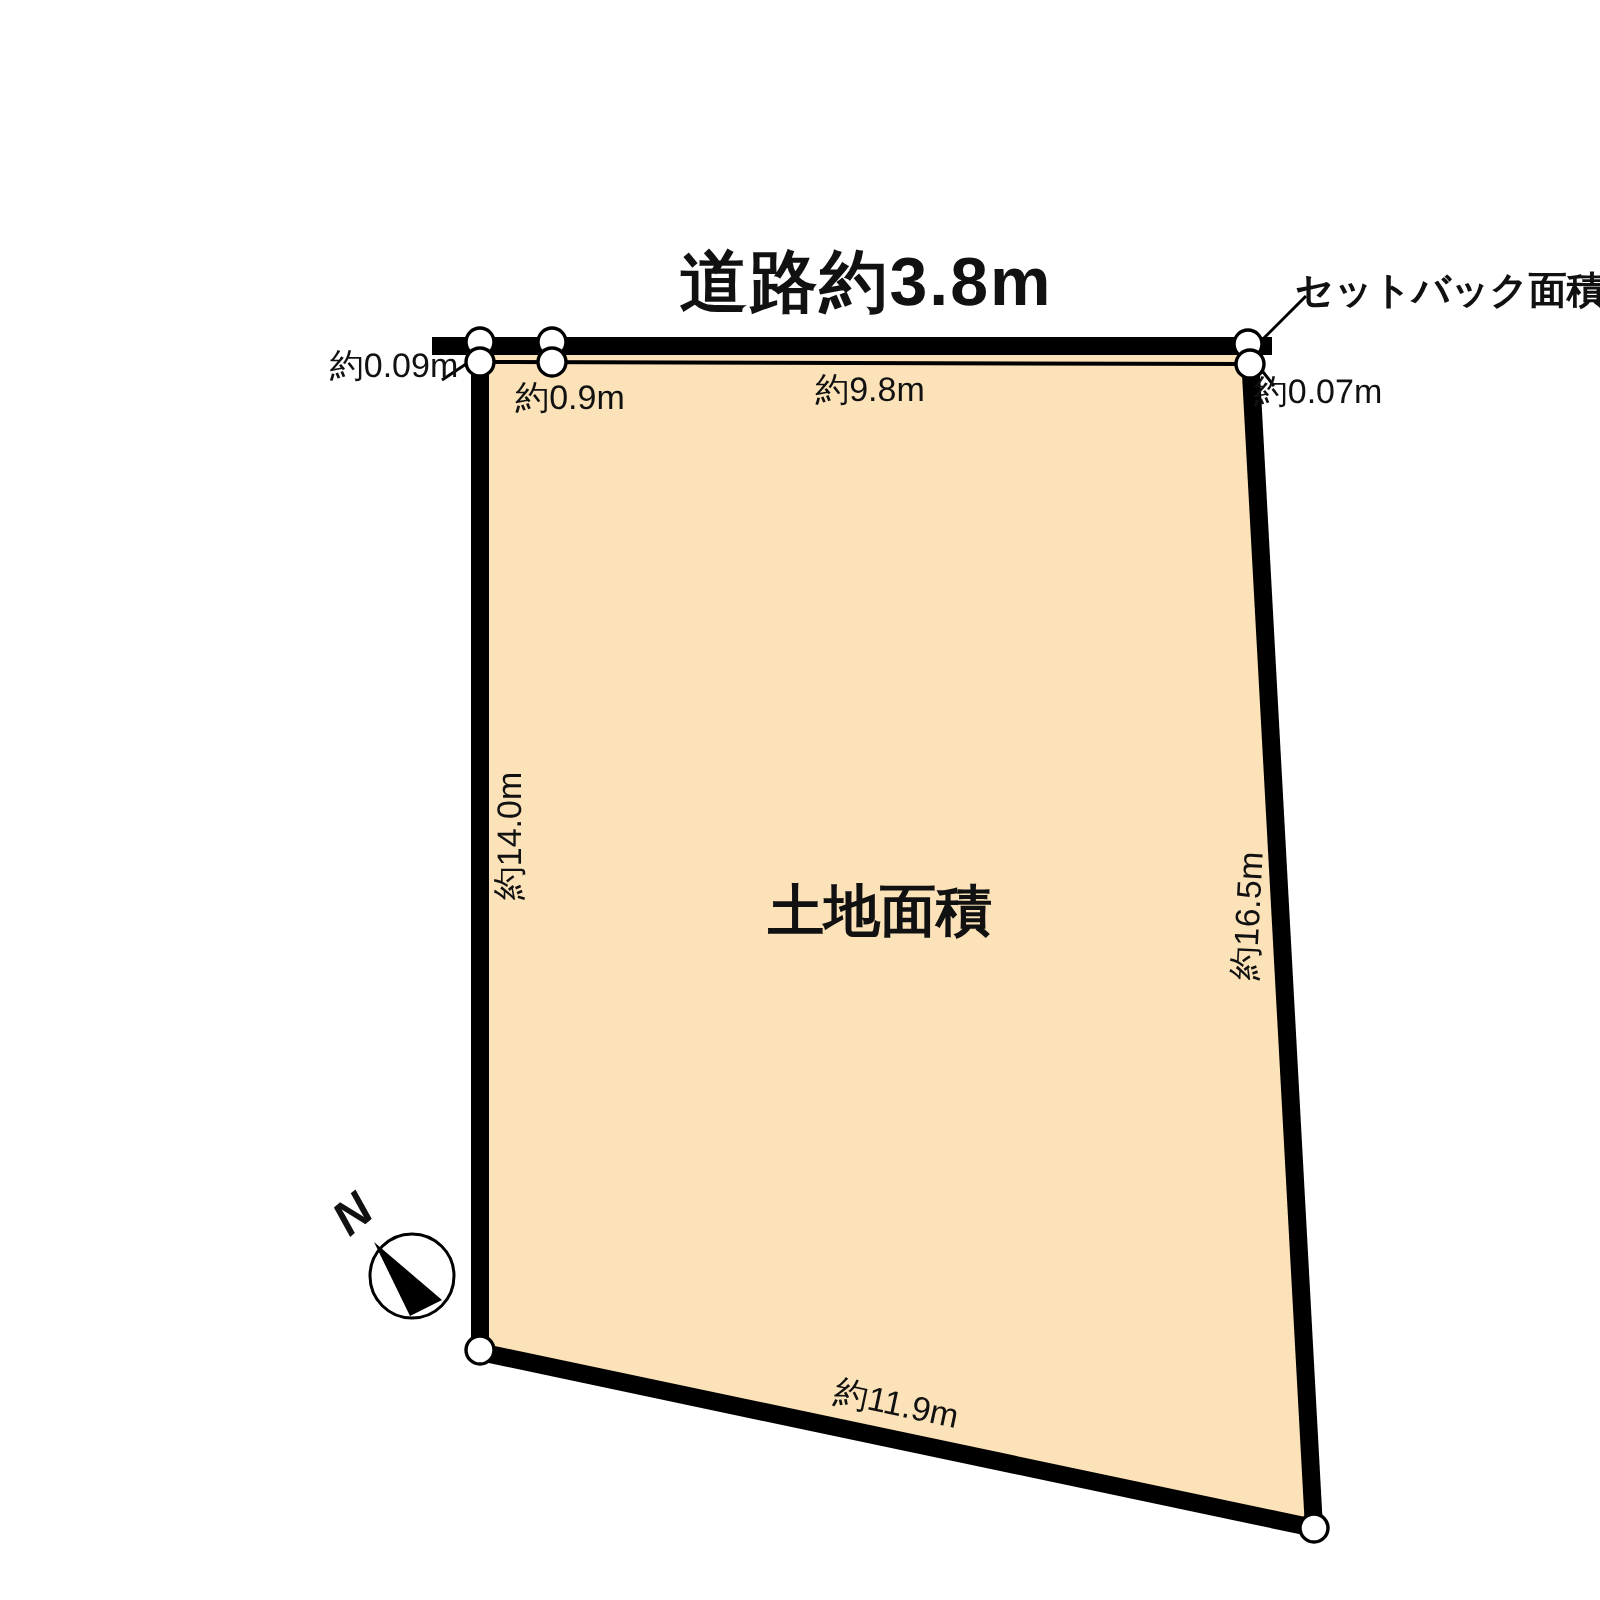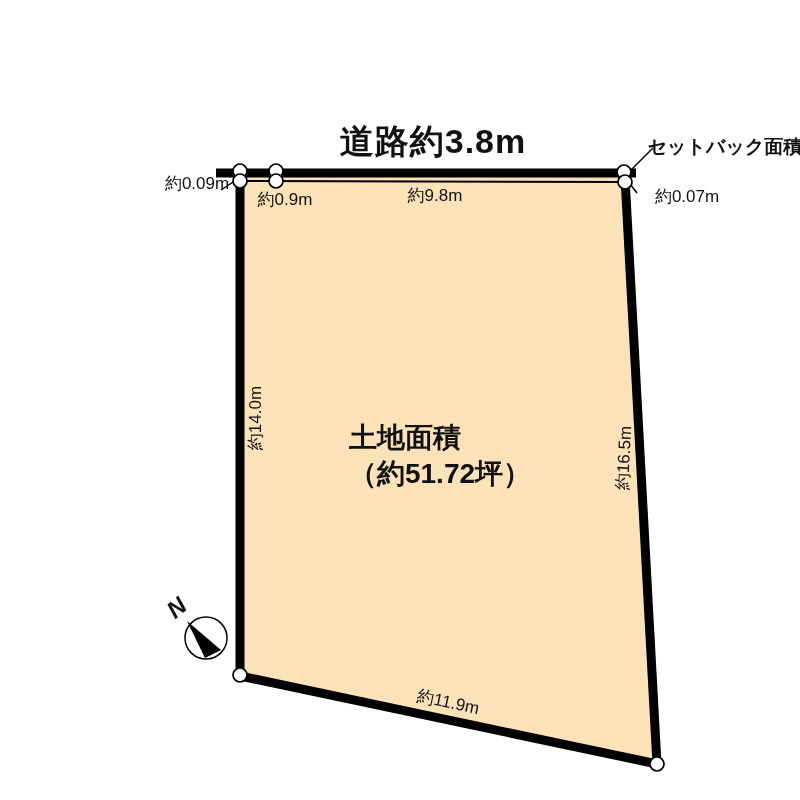--- a/index.html
+++ b/index.html
@@ -102,28 +102,27 @@
   <div class="lbl lbl-setback" style="left:690px; top:146px;">
     <div>セットバック面積</div>
   </div>
 
   <div class="lbl lbl-dim" style="left:162px; top:184px;">約0.09m</div>
 
   <div class="lbl lbl-dim" style="left:250px; top:200px;text-align:center;">約0.9m</div>
 
   <div class="lbl lbl-dim" style="left:400px; top:196px;">約9.8m</div>
 
-  <div class="lbl lbl-dim" style="left:652px; top:197px;">約0.07m</div>
+  <div class="lbl lbl-dim" style="left:624px; top:197px;">約0.07m</div>
 
   <div class="lbl lbl-dim rot-left" style="left:221px; top:418px;">約14.0m</div>
 
   <div class="lbl lbl-dim rot-right" style="left:590px; top:458px;">約16.5m</div>
 
   <div class="lbl lbl-dim rot-bottom" style="left:413px; top:703px;">約11.9m</div>
 
   <div class="lbl lbl-area" style="left:405px; top:456px;">
     <div>土地面積</div>
-    <div>（約51.72坪）</div>
   </div>
 
   <div class="lbl lbl-north" style="left:142px; top:608px;">N</div>
 
 </div>
 
 </body></html>

